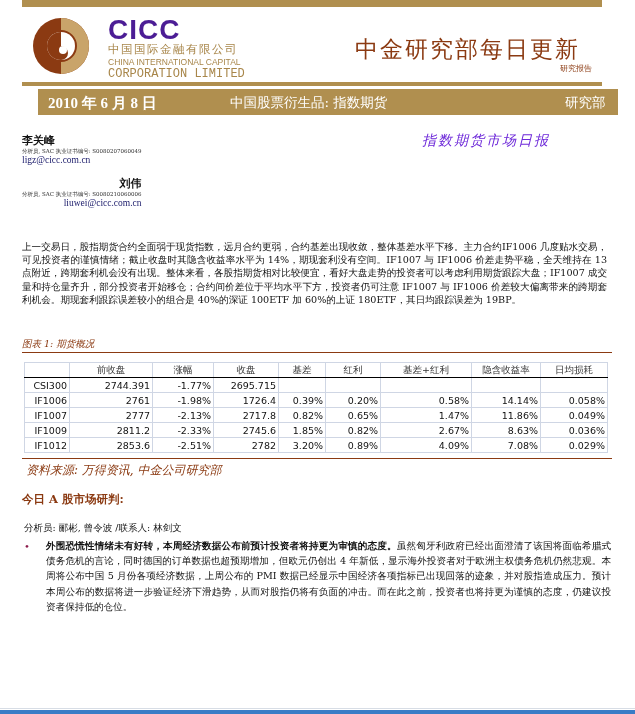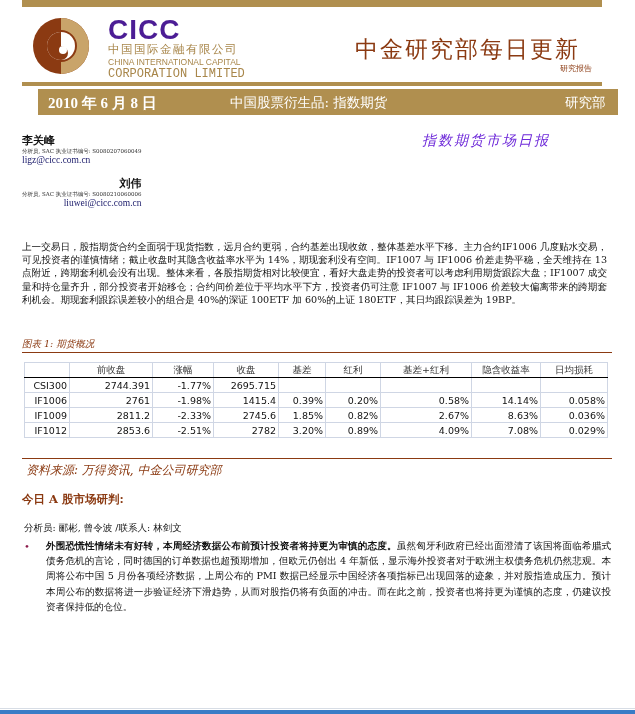--- a/index.html
+++ b/index.html
@@ -112,26 +112,37 @@
       <td class="num"></td>
       <td class="num"></td>
       <td class="num"></td>
       <td class="num"></td>
       <td class="num"></td>
     </tr>
     <tr>
       <td class="lbl">IF1006</td>
       <td class="num">2761</td>
       <td class="num">-1.98%</td>
-      <td class="num">1415.4</td>
+      <td class="num">1726.4</td>
       <td class="num">0.39%</td>
       <td class="num">0.20%</td>
       <td class="num">0.58%</td>
       <td class="num">14.14%</td>
       <td class="num">0.058%</td>
+    </tr>
+    <tr>
+      <td class="lbl">IF1007</td>
+      <td class="num">2777</td>
+      <td class="num">-2.13%</td>
+      <td class="num">2717.8</td>
+      <td class="num">0.82%</td>
+      <td class="num">0.65%</td>
+      <td class="num">1.47%</td>
+      <td class="num">11.86%</td>
+      <td class="num">0.049%</td>
     </tr>
     <tr>
       <td class="lbl">IF1009</td>
       <td class="num">2811.2</td>
       <td class="num">-2.33%</td>
       <td class="num">2745.6</td>
       <td class="num">1.85%</td>
       <td class="num">0.82%</td>
       <td class="num">2.67%</td>
       <td class="num">8.63%</td>

